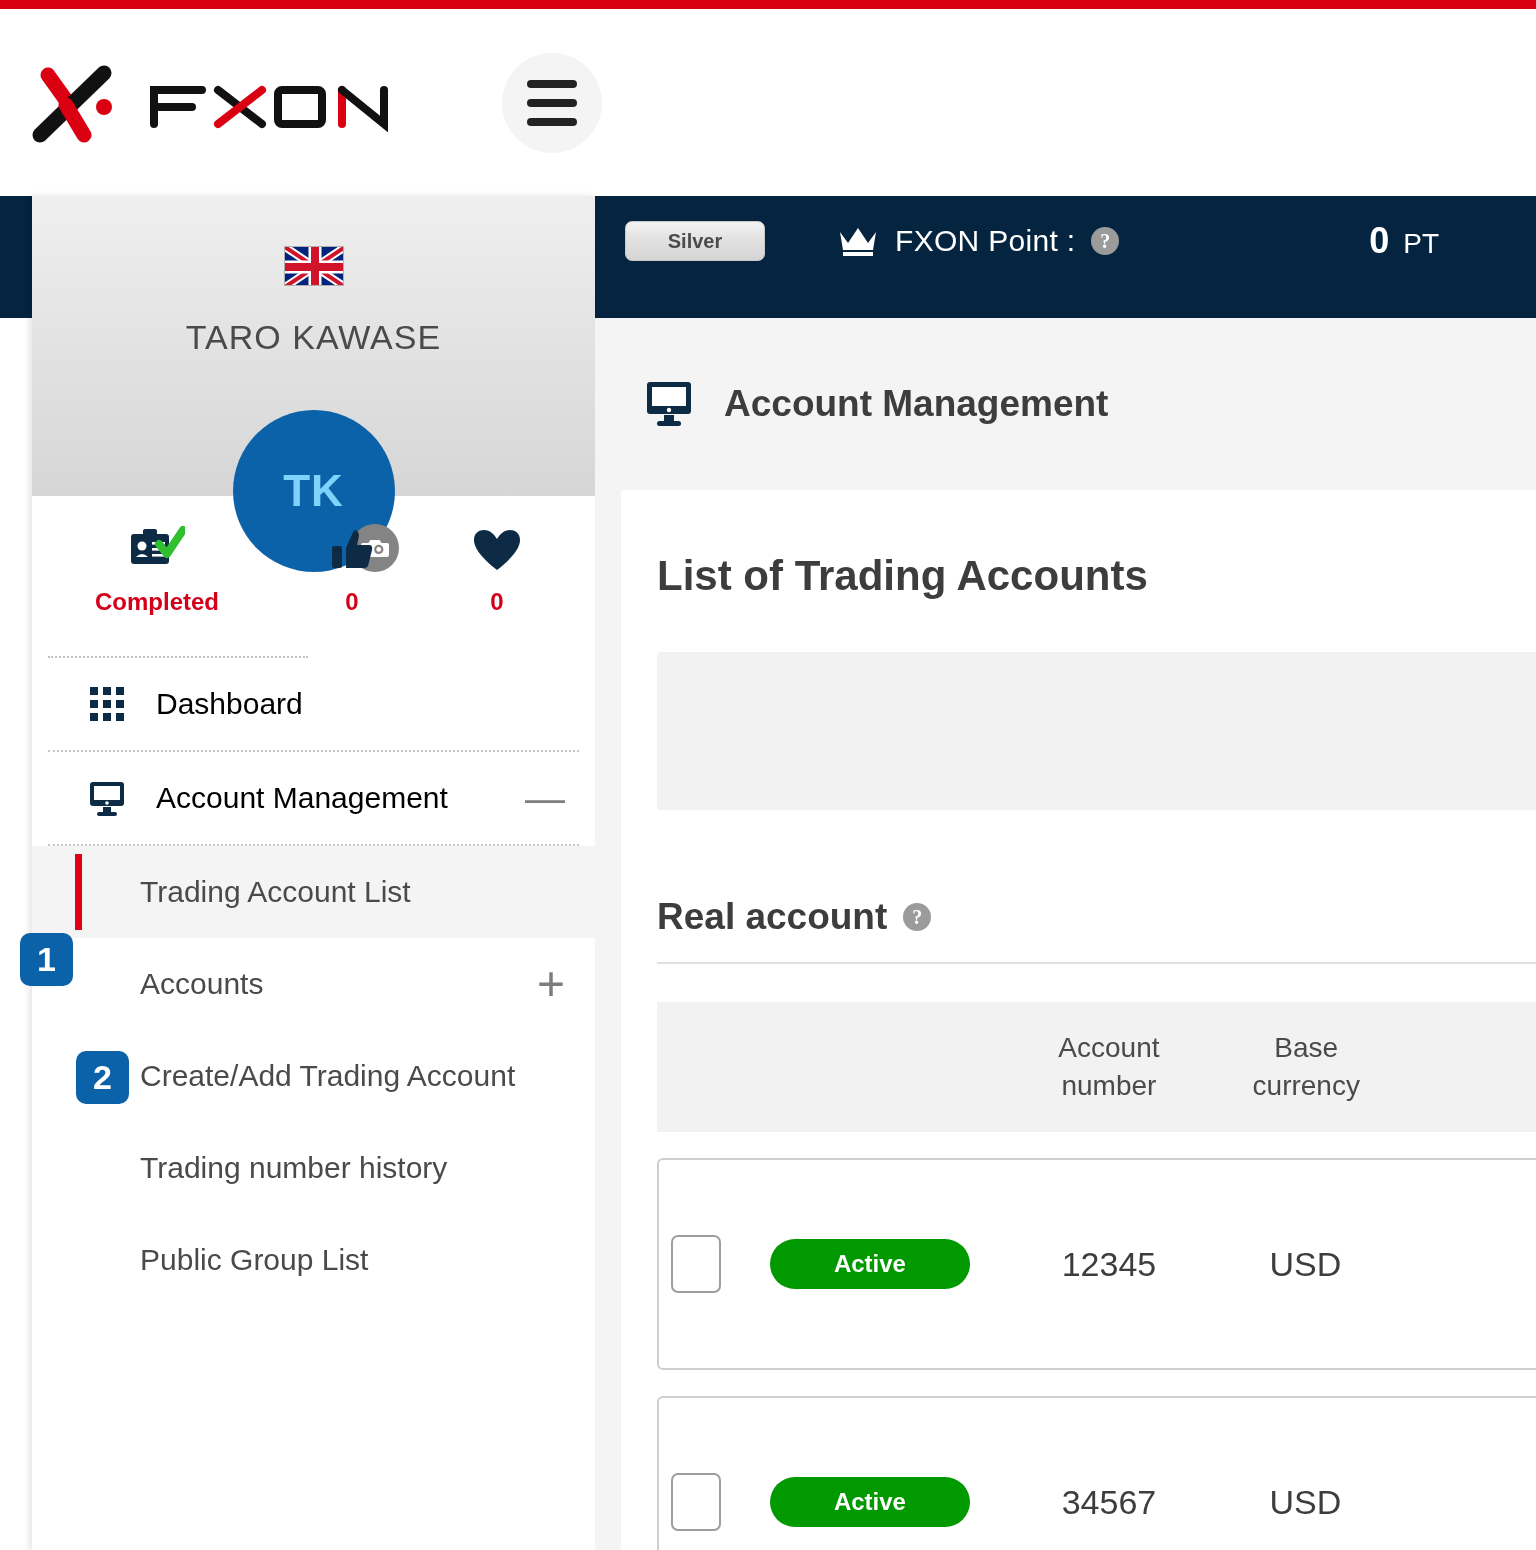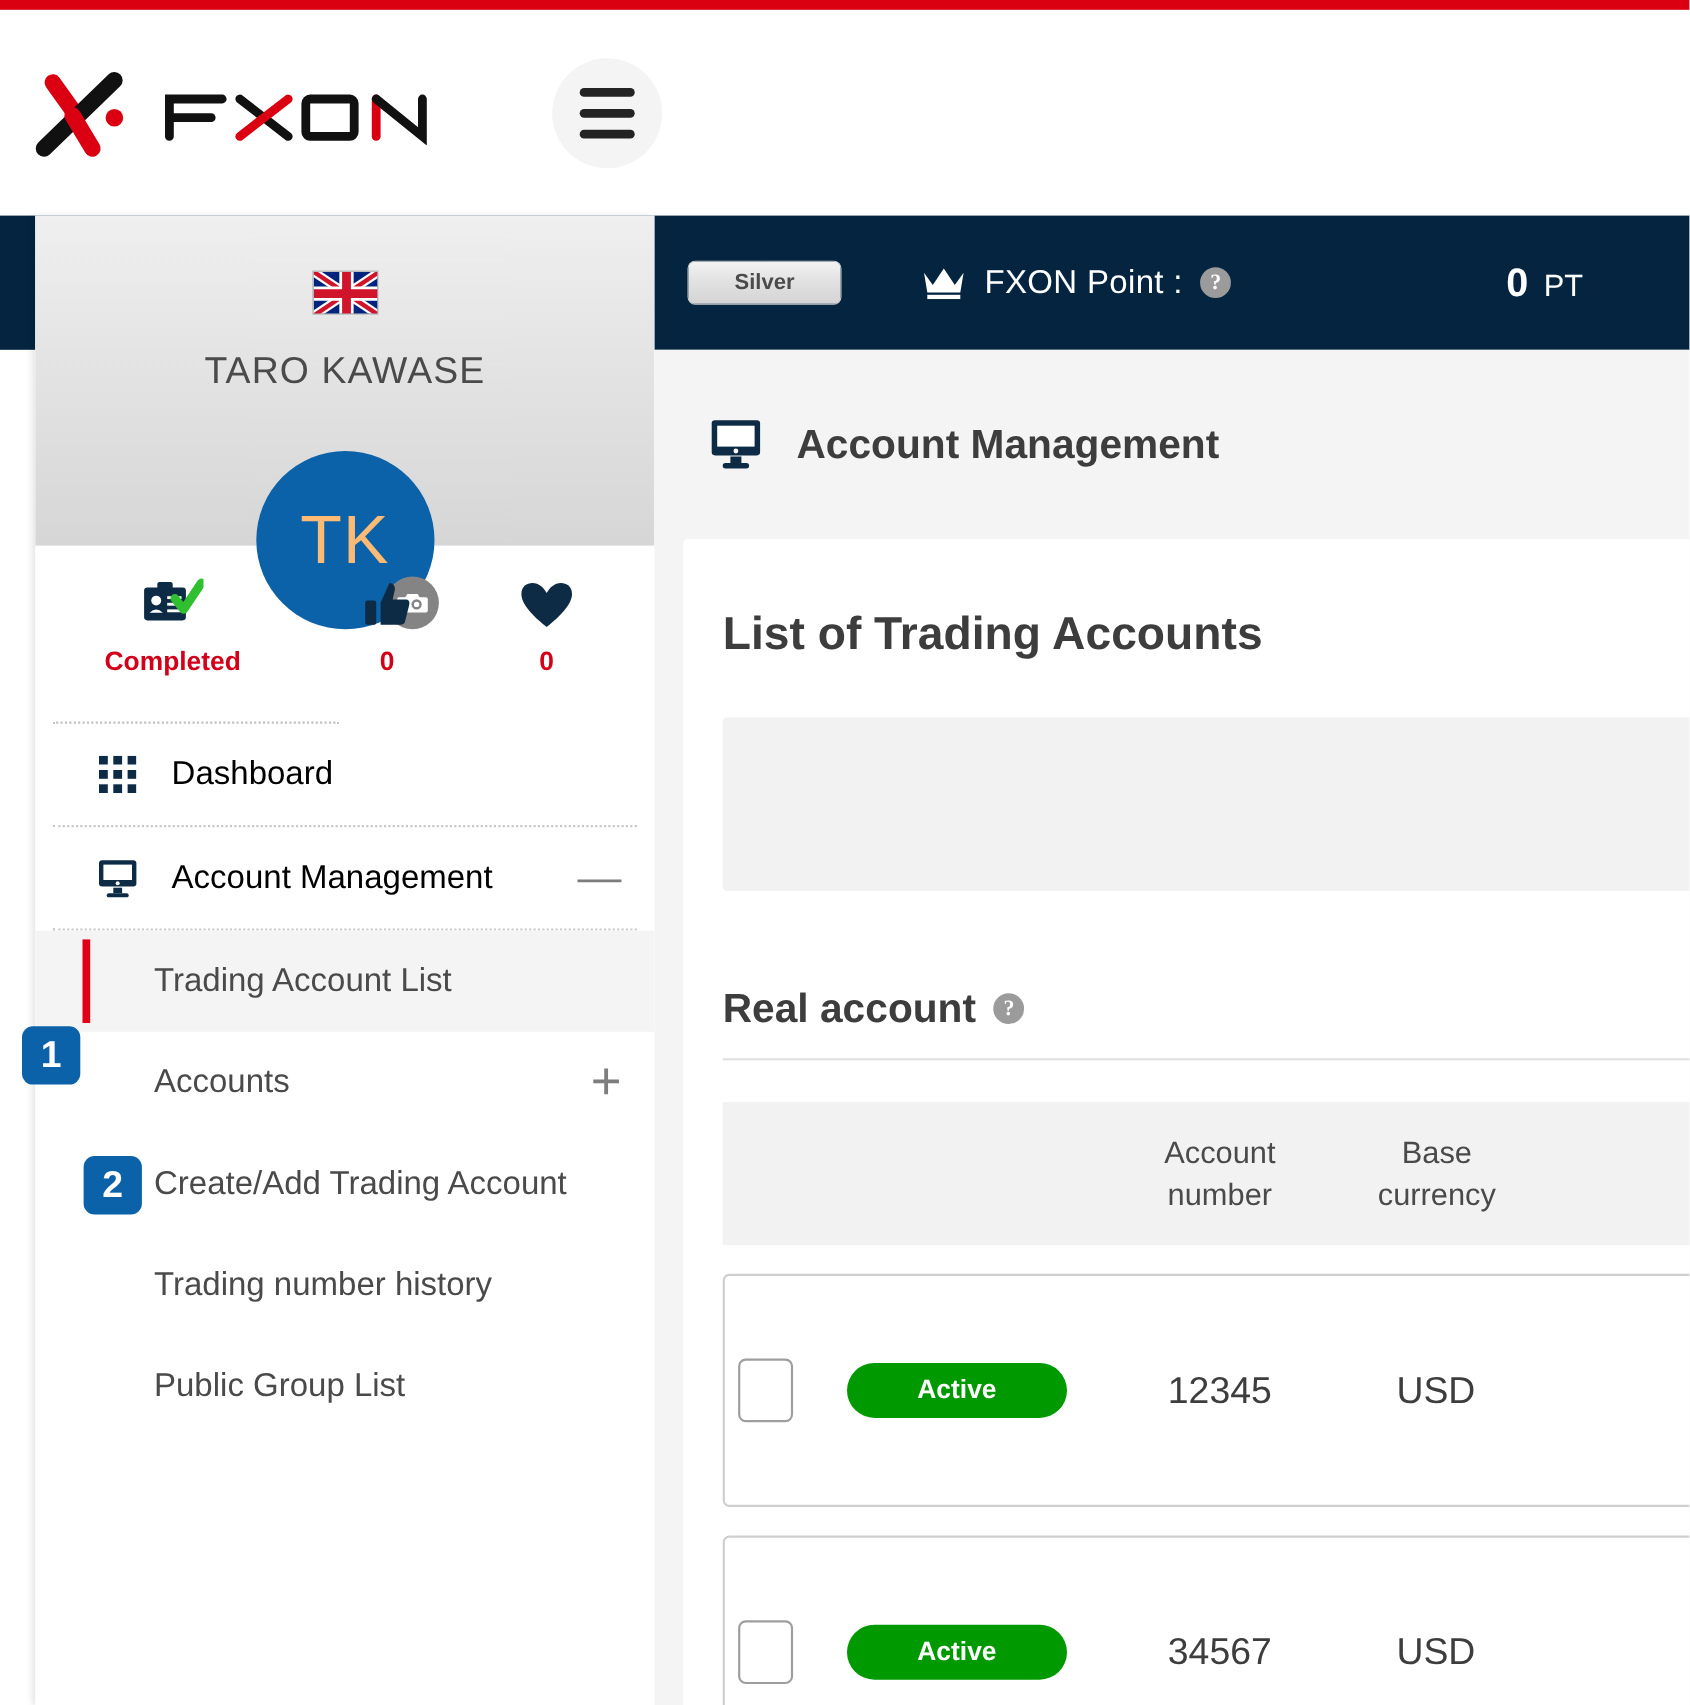--- a/index.html
+++ b/index.html
@@ -37,21 +37,21 @@
   .hamburger-btn span {
     display: block; width: 50px; height: 8px; border-radius: 4px; background: #232323;
   }
 
   
   .navy-strip {
     position: absolute; left: 0; top: 196px; width: 1536px; height: 122px;
     background: #042440;
   }
   .navy-inner {
-    position: absolute; left: 595px; top: 196px; width: 941px; height: 122px;
+    position: absolute; left: 595px; top: 180px; width: 941px; height: 122px;
     display: flex; align-items: center;
   }
   .tier-badge {
     margin-left: 30px;
     width: 140px; height: 40px; border-radius: 7px;
     background: linear-gradient(180deg, #f3f3f3 0%, #e2e2e2 45%, #d4d4d4 100%);
     border: 1px solid #c9c9c9;
     color: #4b4b4b; font-size: 20px; font-weight: bold;
     display: flex; align-items: center; justify-content: center;
     cursor: pointer;
@@ -93,23 +93,23 @@
   .user-name {
     position: absolute; left: 0; right: 0; top: 122px; text-align: center;
     font-size: 34px; color: #4a4a4a; letter-spacing: 1px;
   }
   .avatar-wrap {
     position: absolute; left: 50%; transform: translateX(-50%); top: 214px;
     width: 162px; height: 162px;
   }
   .avatar {
     width: 162px; height: 162px; border-radius: 50%;
-    background: #0b62a8; color: #fdba74;
+    background: #0b62a8; color: #7dd3fc;
     display: flex; align-items: center; justify-content: center;
-    font-size: 62px; font-weight: normal; letter-spacing: 1px;
+    font-size: 44px; font-weight: bold; letter-spacing: 1px;
     cursor: pointer;
   }
   .camera-badge {
     position: absolute; right: -4px; bottom: 0;
     width: 48px; height: 48px; border-radius: 50%;
     background: #848484;
     display: flex; align-items: center; justify-content: center;
     cursor: pointer;
   }
 

